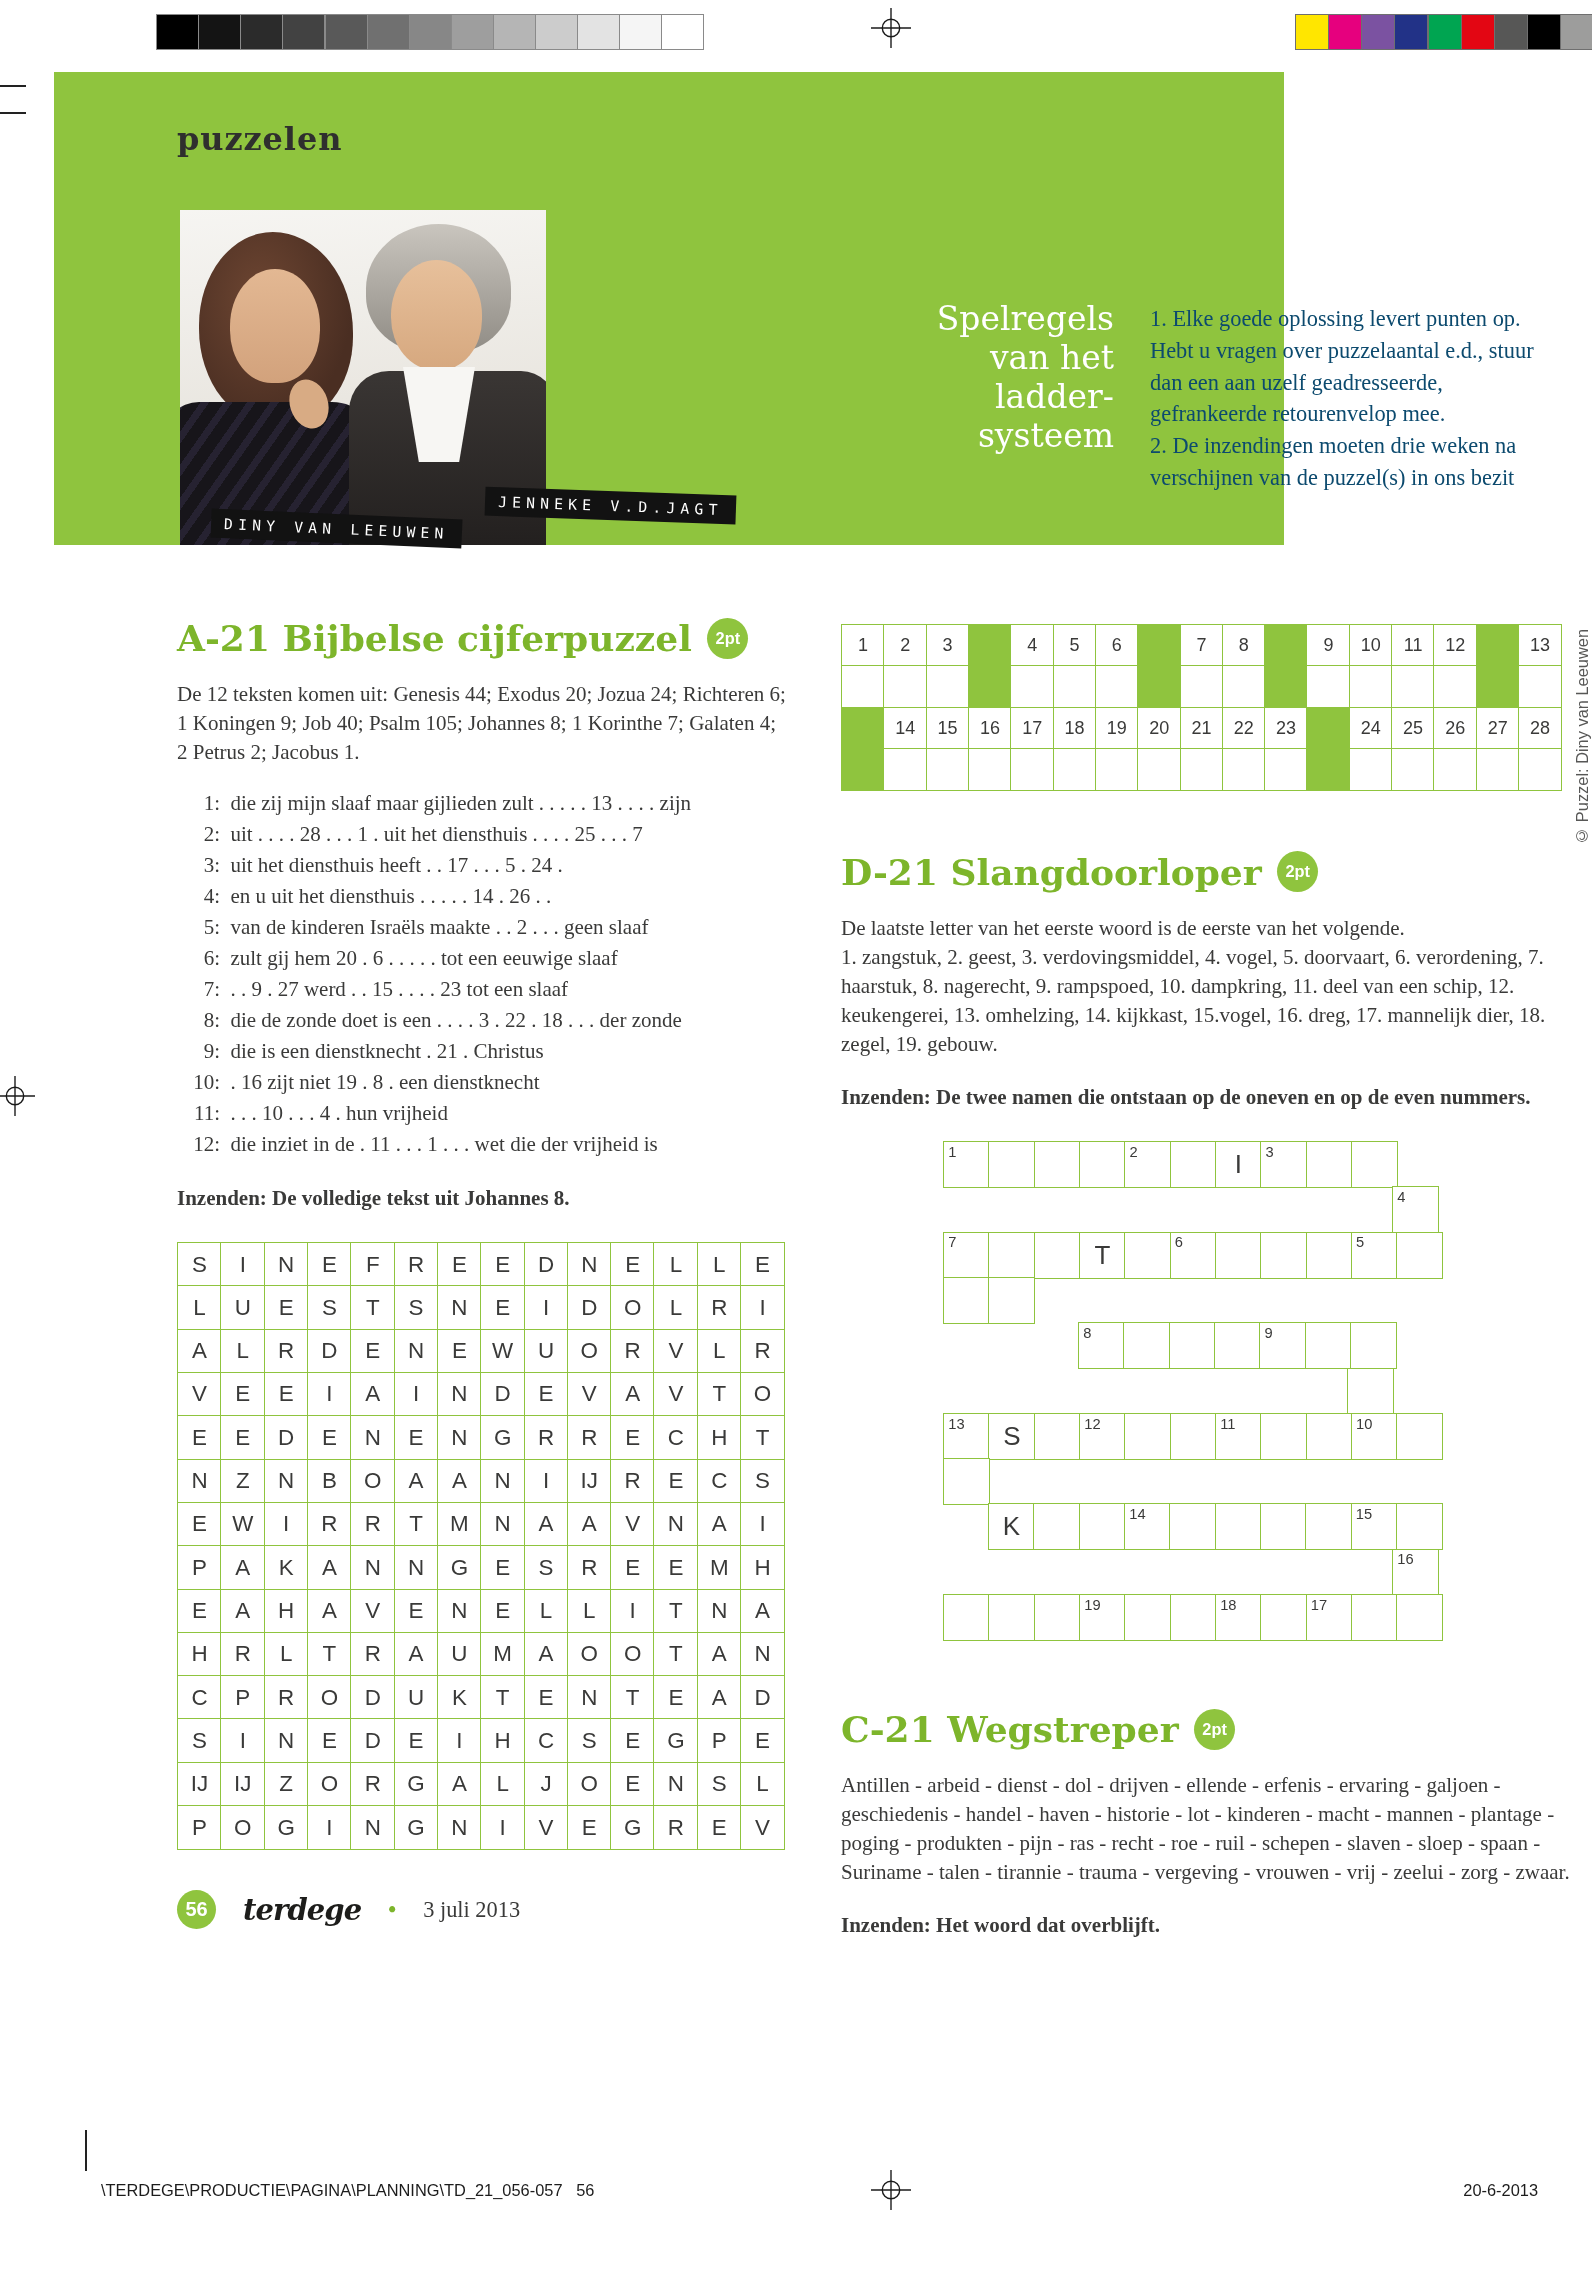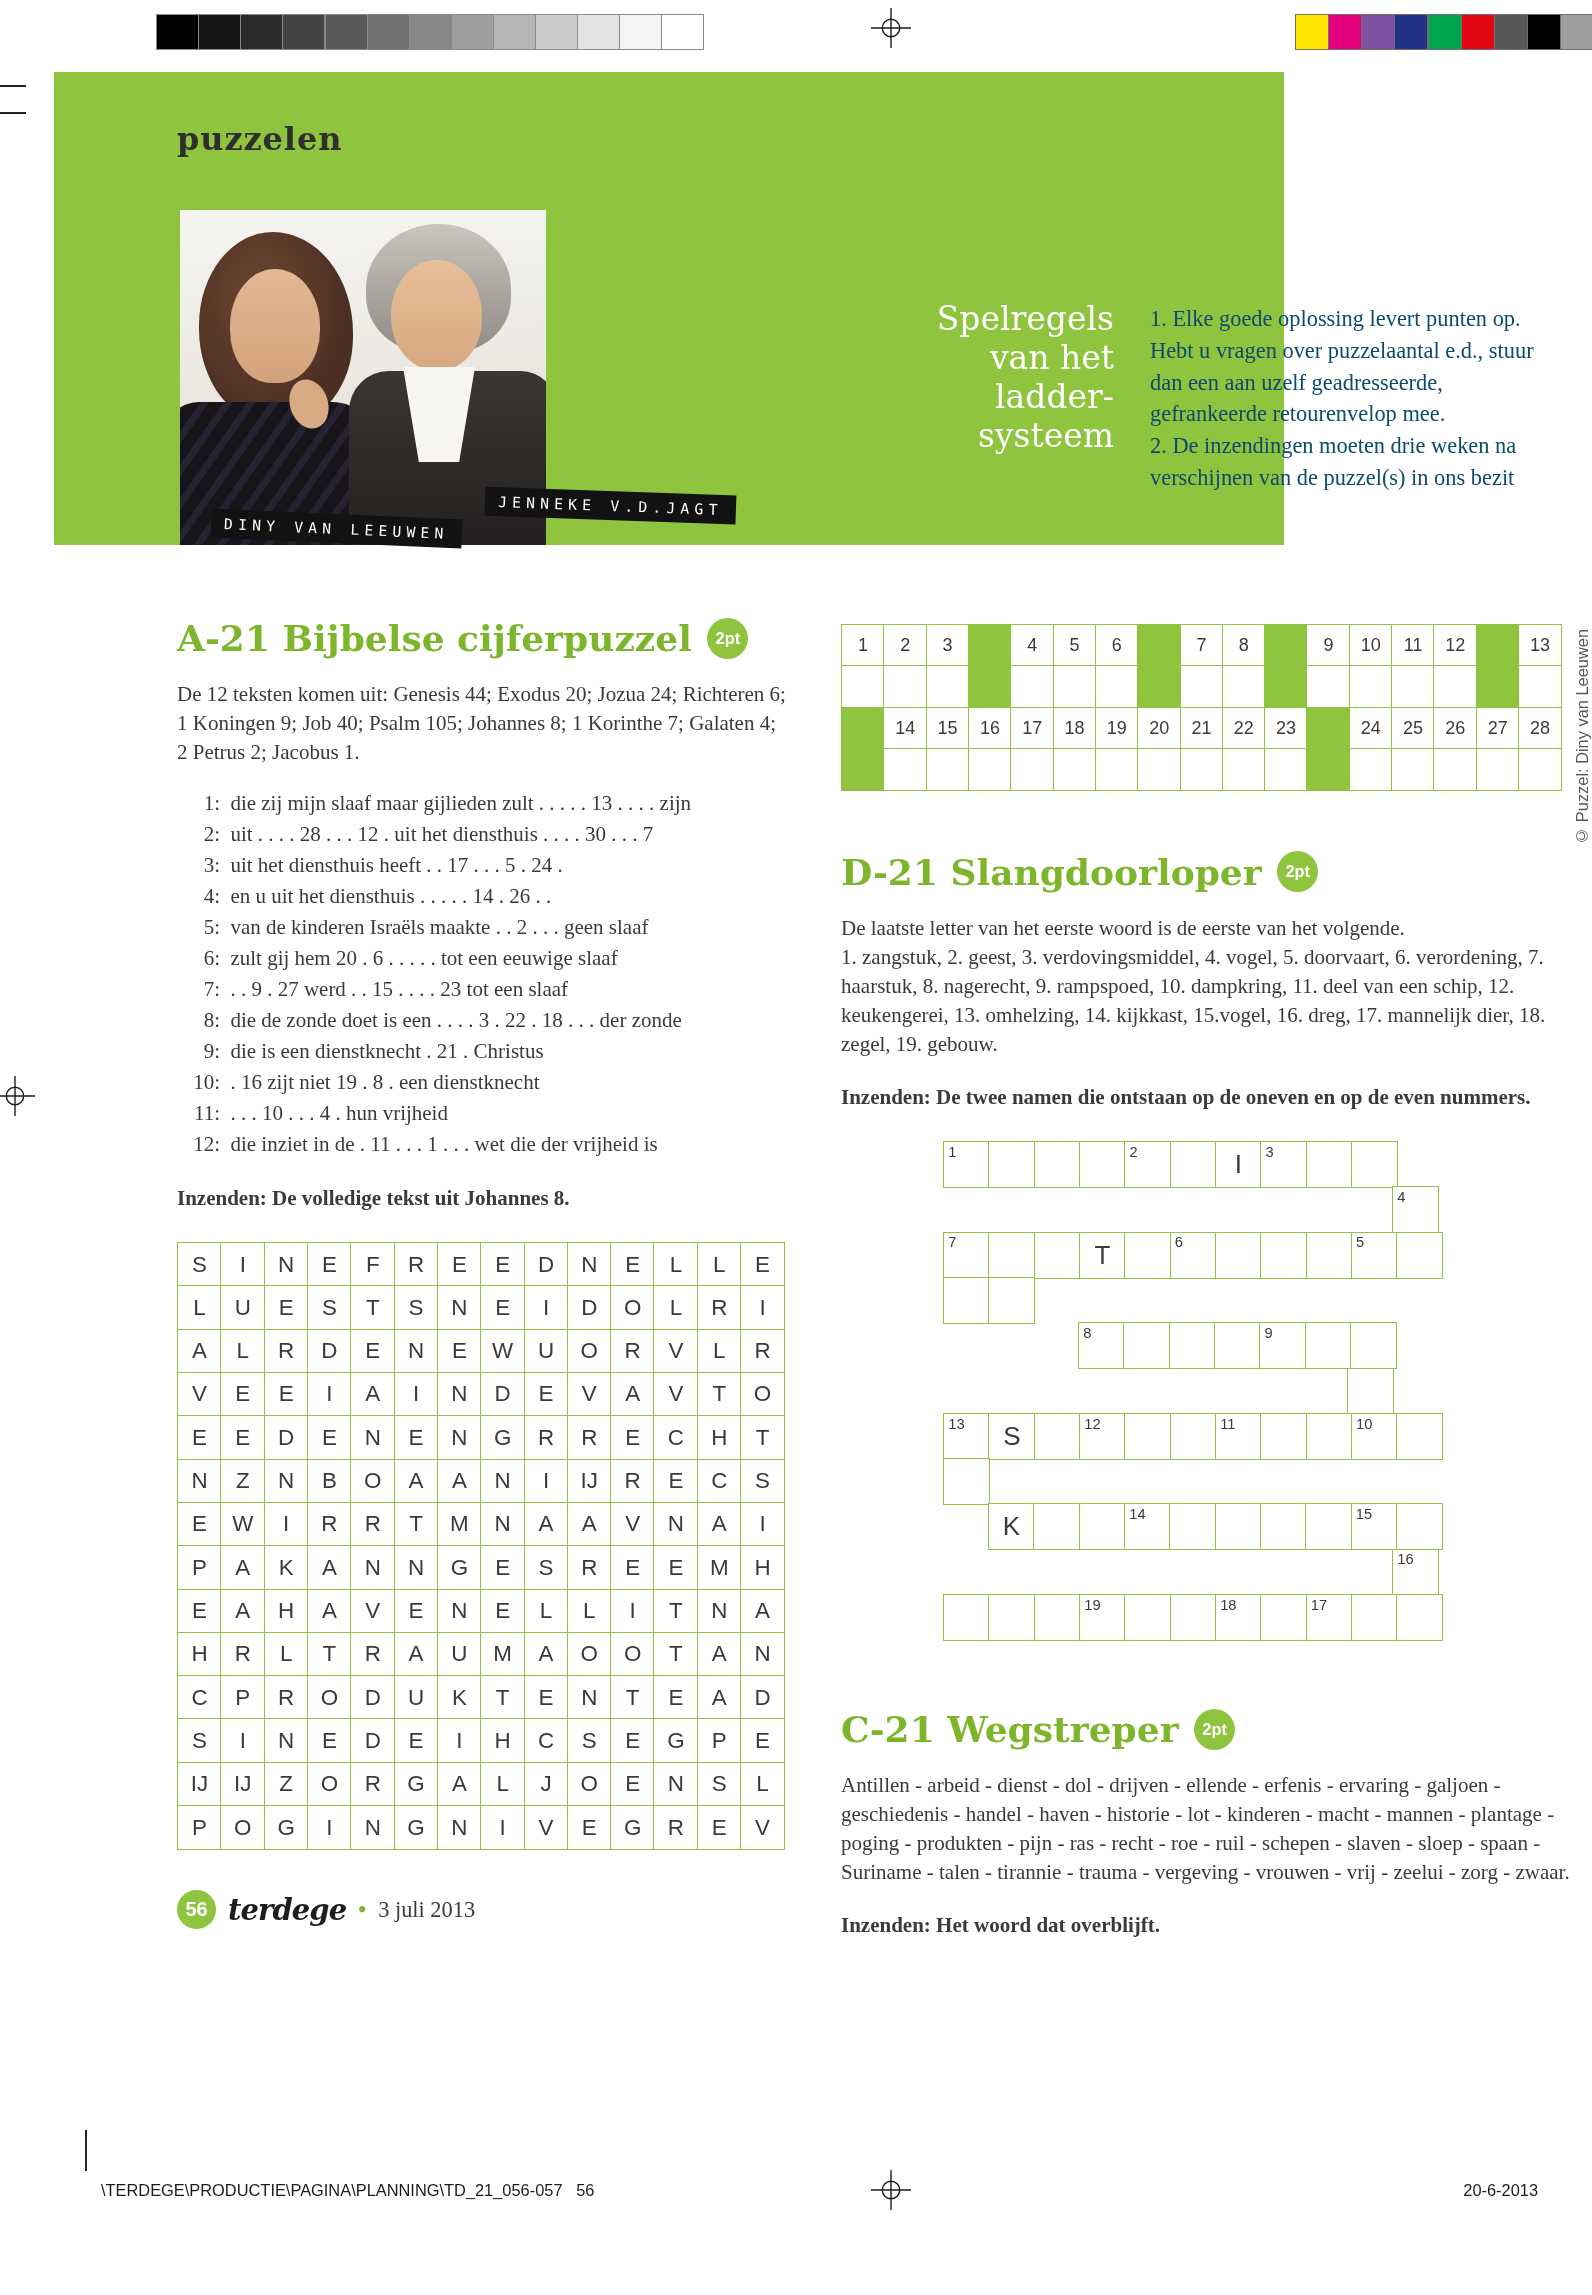--- a/index.html
+++ b/index.html
@@ -73,21 +73,21 @@
   
   .letter-grid{margin-top:29px}
   .lg-row{display:flex}
   .lg-row + .lg-row{margin-top:-1.7px}
   .lg-cell{width:45px;height:45px;background:#fff;border:1.7px solid var(--green);
            display:flex;align-items:center;justify-content:center;
            font:22.4px "Liberation Sans",sans-serif;color:var(--ink)}
   .lg-cell + .lg-cell{margin-left:-1.7px}
 
   
-  .page-footer{display:flex;align-items:center;gap:12px;margin-top:40px;font:22.4px "Liberation Serif",serif}
+  .page-footer{display:flex;align-items:center;gap:27px;margin-top:40px;font:22.4px "Liberation Serif",serif}
   .pagenum{width:39px;height:39px;border-radius:50%;background:var(--green);color:#fff;flex:none;
            font:bold 20px "Liberation Sans",sans-serif;display:flex;align-items:center;justify-content:center}
   .logo{font:italic 900 29px "DejaVu Serif",serif;color:#1d1d1b;letter-spacing:-0.9px}
   .bullet{color:var(--greenD);font-weight:bold}
 
   
   .lad-row{display:flex}
   .lad-row + .lad-row{margin-top:-1.7px}
   .lad-cell{width:44px;height:43px;background:#fff;border:1.7px solid var(--green);
             display:flex;align-items:center;justify-content:center;
@@ -197,21 +197,21 @@
       <span class="pts">2pt</span>
     </h2>
     <p class="bodyp">De 12 teksten komen uit: Genesis 44; Exodus 20; Jozua 24; Richteren 6; 1 Koningen 9; Job 40; Psalm 105; Johannes 8; 1 Korinthe 7; Galaten 4; 2 Petrus 2; Jacobus 1.</p>
     <div class="clues">
         <div class="clue">
           <div class="clue-num">1:</div>
           <div class="clue-text">die zij mijn slaaf maar gijlieden zult  . . . . . 13 . . . .  zijn</div>
         </div>
         <div class="clue">
           <div class="clue-num">2:</div>
-          <div class="clue-text">uit  . . . . 28 . . . 12 .  uit het diensthuis  . . . . 30 . . . 7</div>
+          <div class="clue-text">uit  . . . . 28 . . . 1 .  uit het diensthuis  . . . . 25 . . . 7</div>
         </div>
         <div class="clue">
           <div class="clue-num">3:</div>
           <div class="clue-text">uit het diensthuis heeft  . . 17 . . . 5 . 24 .</div>
         </div>
         <div class="clue">
           <div class="clue-num">4:</div>
           <div class="clue-text">en u uit het diensthuis  . . . . . 14 . 26 . .</div>
         </div>
         <div class="clue">

